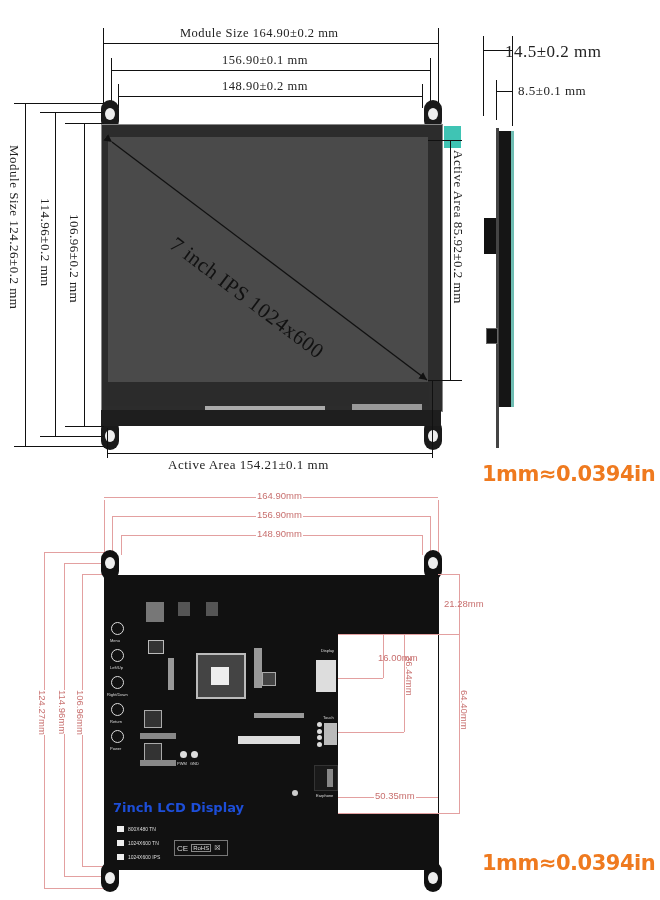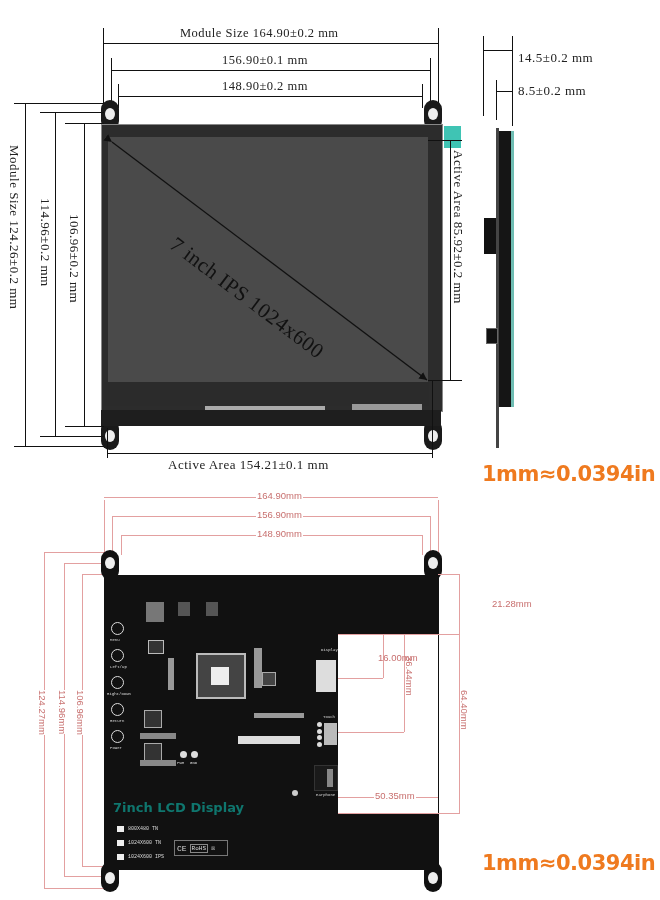--- a/index.html
+++ b/index.html
@@ -7,21 +7,21 @@
   .abs{position:absolute;}
   .dimtext{font-family:"Liberation Serif","DejaVu Serif",serif;font-size:12.5px;color:#222;white-space:nowrap;letter-spacing:0.5px;}
   .hline{position:absolute;height:0;border-top:1.2px solid #111;}
   .vline{position:absolute;width:0;border-left:1.2px solid #111;}
   .redtext{font-family:"Liberation Sans","DejaVu Sans",sans-serif;font-size:9.5px;color:#c8706f;white-space:nowrap;}
   .rh{position:absolute;height:0;border-top:1px solid #e3a0a0;}
   .rv{position:absolute;width:0;border-left:1px solid #e3a0a0;}
   .conv{font-family:"DejaVu Sans","Liberation Sans",sans-serif;font-weight:bold;color:#ef7a1f;font-size:21px;letter-spacing:-0.5px;white-space:nowrap;}
   .ear{position:absolute;width:18px;height:30px;background:#1a1a1a;border-radius:9px;}
   .ear .hole{position:absolute;left:4px;width:10px;height:12px;border-radius:50%;background:#eee;}
-  .pcb-label{font-family:Liberation Mono, monospace;color:#ddd;font-size:4px;white-space:nowrap;}
+  .pcb-label{font-family:Liberation Sans, sans-serif;color:#ddd;font-size:4px;white-space:nowrap;}
   .btn{position:absolute;width:11px;height:11px;border:1.5px solid #ddd;border-radius:50%;}
   .chip{position:absolute;background:#ccc;}
 </style>
 </head>
 <body>
 
 <div>
 
   <div class="vline" style="left:103px;top:28px;height:100px;"></div>
   <div class="vline" style="left:438px;top:28px;height:100px;"></div>
@@ -93,25 +93,25 @@
   <div class="vline" style="left:107px;top:428px;height:30px;"></div>
   <div class="vline" style="left:432px;top:380px;height:78px;"></div>
   <div class="hline" style="left:108px;top:453px;width:324px;"></div>
   <div class="dimtext abs" style="left:168px;top:457px;font-size:13px;">Active Area 154.21±0.1 mm</div>
 </div>
 
 <div>
   <div class="vline" style="left:483px;top:36px;height:80px;"></div>
   <div class="vline" style="left:512px;top:36px;height:90px;"></div>
   <div class="hline" style="left:484px;top:50px;width:28px;"></div>
-  <div class="dimtext abs" style="left:518px;top:42px;font-size:13px;margin-top:8px;">14.5±0.2 mm</div>
+  <div class="dimtext abs" style="left:505px;top:42px;font-size:17px;">14.5±0.2 mm</div>
 
   <div class="vline" style="left:496px;top:80px;height:40px;"></div>
   <div class="hline" style="left:497px;top:91px;width:15px;"></div>
-  <div class="dimtext abs" style="left:518px;top:83px;font-size:13px;">8.5±0.2 mm</div>
+  <div class="dimtext abs" style="left:518px;top:83px;font-size:13px;">8.5±0.1 mm</div>
 
   <div class="abs" style="left:496px;top:128px;width:3px;height:320px;background:#444;"></div>
   <div class="abs" style="left:499px;top:131px;width:12px;height:276px;background:#151515;"></div>
   <div class="abs" style="left:511px;top:131px;width:3px;height:276px;background:#6fbdb3;"></div>
   <div class="abs" style="left:484px;top:218px;width:12px;height:36px;background:#111;"></div>
   <div class="abs" style="left:486px;top:328px;width:10px;height:14px;background:#111;border:1px solid #666;"></div>
 </div>
 
 <div class="conv abs" style="left:482px;top:462px;">1mm≈0.0394in</div>
 
@@ -209,37 +209,37 @@
     <div style="width:5px;height:5px;border-radius:50%;background:#ddd;"></div>
   </div>
   <div class="abs" style="left:314px;top:765px;width:22px;height:24px;background:#1a1a1a;border:1px solid #333;">
     <div style="position:absolute;left:12px;top:3px;width:6px;height:18px;background:#888;"></div>
   </div>
   <div class="pcb-label abs" style="left:316px;top:793px;">Earphone</div>
   <div class="abs" style="left:292px;top:790px;width:6px;height:6px;border-radius:50%;background:#ccc;"></div>
 
   <div class="rh" style="left:438px;top:574px;width:22px;"></div>
   <div class="rv" style="left:459px;top:574px;height:240px;"></div>
-  <div class="redtext abs" style="left:444px;top:598px;margin-left:48px;">21.28mm</div>
+  <div class="redtext abs" style="left:444px;top:598px;">21.28mm</div>
   <div class="rh" style="left:338px;top:634px;width:121px;"></div>
   <div class="rh" style="left:338px;top:813px;width:121px;"></div>
   <div class="redtext abs" style="left:470px;top:690px;transform:rotate(90deg);transform-origin:left top;">64.40mm</div>
 
   <div class="rv" style="left:404px;top:634px;height:98px;"></div>
   <div class="rh" style="left:338px;top:732px;width:66px;"></div>
   <div class="redtext abs" style="left:415px;top:656px;transform:rotate(90deg);transform-origin:left top;">36.44mm</div>
 
   <div class="rv" style="left:383px;top:634px;height:44px;"></div>
   <div class="rh" style="left:338px;top:678px;width:45px;"></div>
   <div class="redtext abs" style="left:378px;top:652px;">16.00mm</div>
 
   <div class="rh" style="left:338px;top:797px;width:100px;"></div>
   <div class="redtext abs" style="left:374px;top:790px;background:#fff;padding:0 1px;">50.35mm</div>
 
-  <div class="abs" style="left:113px;top:800px;font-family:'DejaVu Sans','Liberation Sans',sans-serif;font-weight:bold;font-size:13px;color:#0f766e;white-space:nowrap;">7inch LCD Display</div>
+  <div class="abs" style="left:113px;top:800px;font-family:'DejaVu Sans','Liberation Sans',sans-serif;font-weight:bold;font-size:13px;color:#1d4ed8;white-space:nowrap;">7inch LCD Display</div>
   <div>
     <div class="abs" style="left:117px;top:826px;width:7px;height:6px;background:#eee;"></div>
     <div class="pcb-label abs" style="left:128px;top:826px;font-size:5px;">800X480 TN</div>
     <div class="abs" style="left:117px;top:840px;width:7px;height:6px;background:#eee;"></div>
     <div class="pcb-label abs" style="left:128px;top:840px;font-size:5px;">1024X600 TN</div>
     <div class="abs" style="left:117px;top:854px;width:7px;height:6px;background:#eee;"></div>
     <div class="pcb-label abs" style="left:128px;top:854px;font-size:5px;">1024X600 IPS</div>
   </div>
   <div class="abs" style="left:174px;top:840px;width:48px;height:14px;border:1px solid #777;display:flex;align-items:center;gap:3px;padding:0 2px;">
     <span class="pcb-label" style="font-size:8px;">CE</span>

